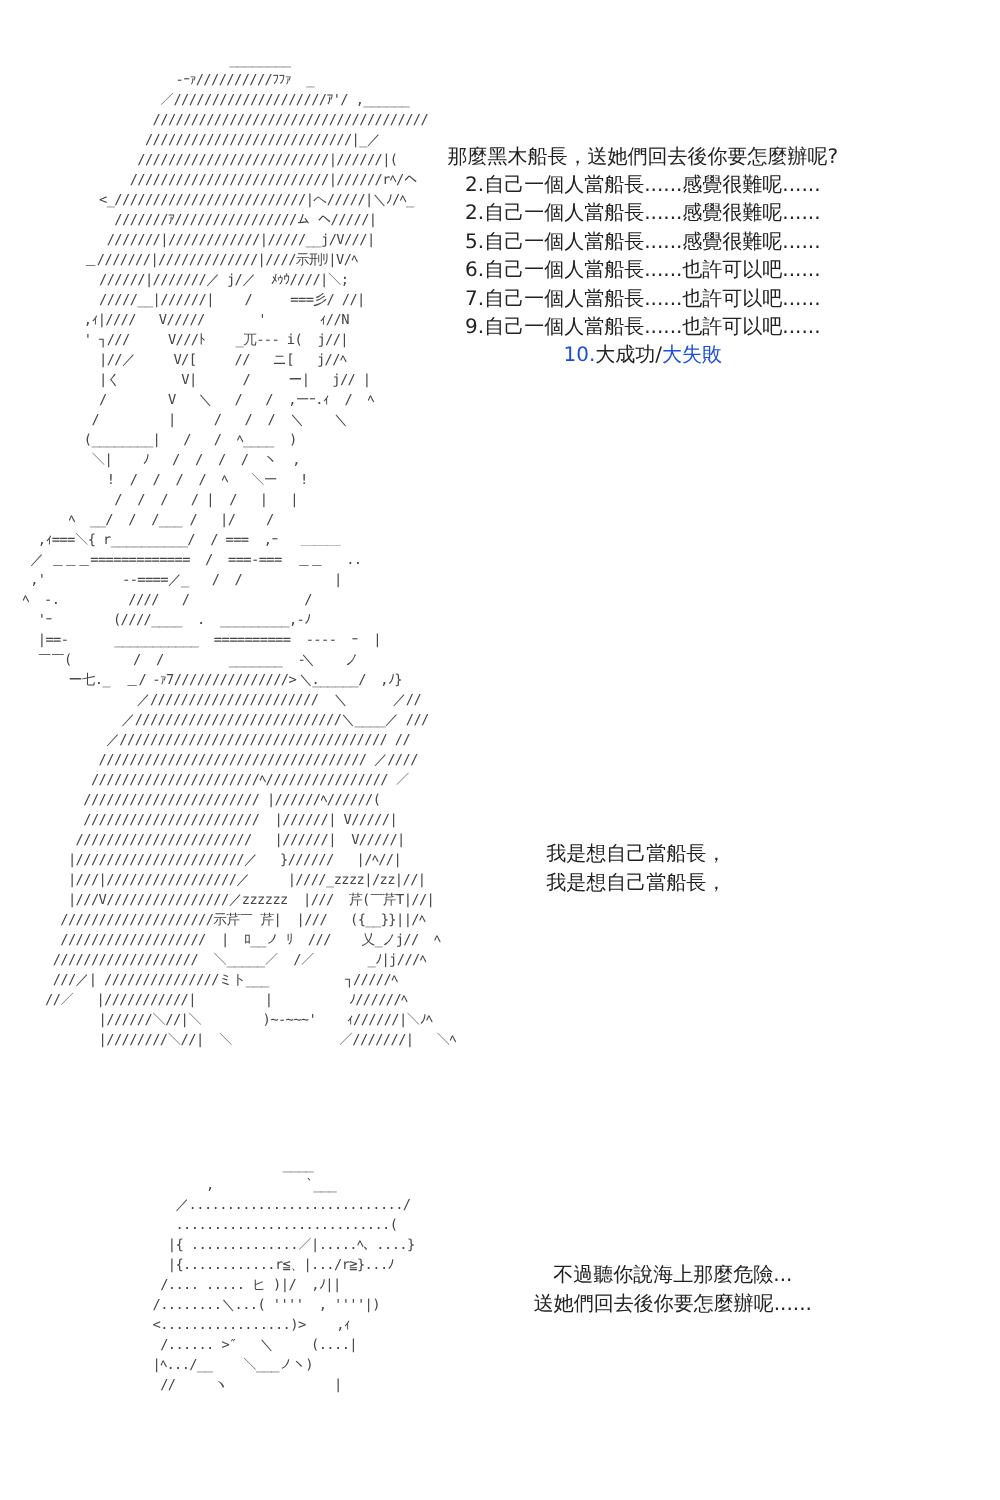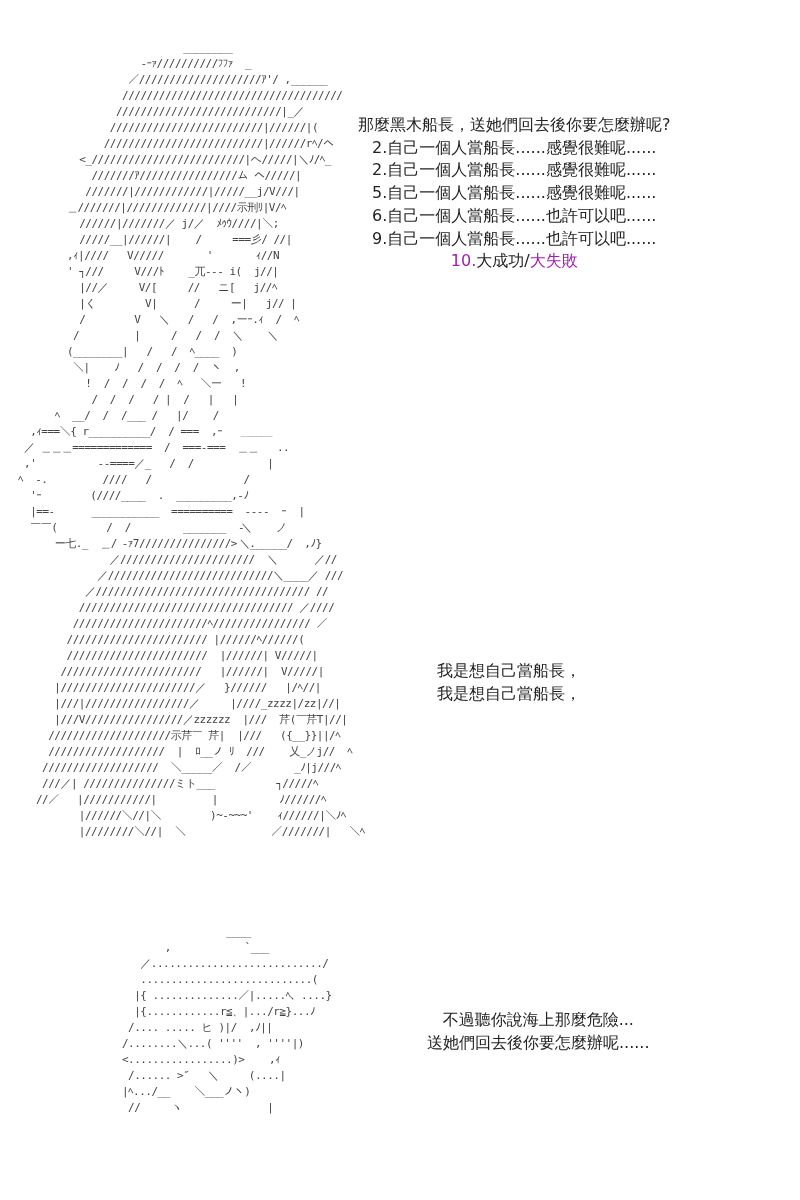--- a/index.html
+++ b/index.html
@@ -4,21 +4,21 @@
 <style>
   html, body { margin: 0; padding: 0; background: #ffffff; }
   body { width: 800px; height: 1200px; position: relative; overflow: hidden;
          font-family: "DejaVu Sans", sans-serif; color: #222; }
   .panel { position: absolute; left: 0; width: 668px; margin-top: 36px; }
   .aa { position: absolute; margin: 0; white-space: pre;
         font-family: "DejaVu Sans Mono", monospace; font-size: 11px; line-height: 16px;
         color: #444; letter-spacing: -0.5px; }
   .dialog { position: absolute; font-size: 16px; line-height: 22.7px; color: #222; }
   .dialog div { white-space: nowrap; }
-  .red { color: #a21caf; }
+  .red { color: #1d4ed8; }
 </style>
 </head>
 <body>
 
 <div class="panel" style="top:0;height:460px;">
   <pre class="aa" style="left:18px;top:4px;">                           ________
                     -ｰｧ//////////ﾌﾌｧ  _
                   ／////////////////////ｱ'/ ,______
                  ////////////////////////////////////
                 ///////////////////////////|_／
@@ -48,20 +48,21 @@
   'ｰ        (////____  .  _________,-ﾉ
   |==-      ___________  ==========  ----  ｰ  |
   ￣￣(        /  /                  ＼    ノ
       ー七._  ＿/                    ＼______/</pre>
   <div class="dialog" style="left:358px;top:78px;text-align:center;">
     <div>那麼黑木船長，送她們回去後你要怎麼辦呢?</div>
     <div>2.自己一個人當船長......感覺很難呢......</div>
     <div>2.自己一個人當船長......感覺很難呢......</div>
     <div>5.自己一個人當船長......感覺很難呢......</div>
     <div>6.自己一個人當船長......也許可以吧......</div>
+    <div>7.自己一個人當船長......也許可以吧......</div>
     <div>9.自己一個人當船長......也許可以吧......</div>
     <div><span class="red">10.</span><span>大成功</span><span>/</span><span class="red">大失敗</span></div>
   </div>
 </div>
 
 <div class="panel" style="top:480px;height:330px;">
   <pre class="aa" style="left:36px;top:4px;">                        _______  -
               -ｧ7///////////////&gt;  .        ,ﾉ}
             ／//////////////////////  ＼      ／//
           ／///////////////////////////＼____／ ///
@@ -74,21 +75,21 @@
    |//////////////////////／   }//////   |/ﾍ//|
    |///|/////////////////／     |////_zzzz|/zz|//|
    |///V////////////////／zzzzzz  |///  芹(￣芹T|//|
   ////////////////////示芹￣ 芹|  |///   ({__}}||/ﾍ
   ///////////////////  |  ﾛ__ノ ﾘ  ///    乂_ノj//  ﾍ
  ///////////////////  ＼_____／  /／       _ﾉ|j///ﾍ
  ///／| ///////////////ミト___          ┐/////ﾍ
 //／   |///////////|         |          ﾉ//////ﾍ
        |//////＼//|＼        )~-~~~'    ｨ//////|＼ﾉﾍ
        |////////＼//|  ＼              ／///////|   ＼ﾍ</pre>
-  <div class="dialog" style="left:437px;top:144px;">
+  <div class="dialog" style="left:437px;top:156px;">
     <div>我是想自己當船長，</div>
     <div>我是想自己當船長，</div>
   </div>
 </div>
 
 <div class="panel" style="top:880px;height:240px;">
   <pre class="aa" style="left:122px;top:8px;">                 ____
        ,            `___
    ／............................/
    ............................(

